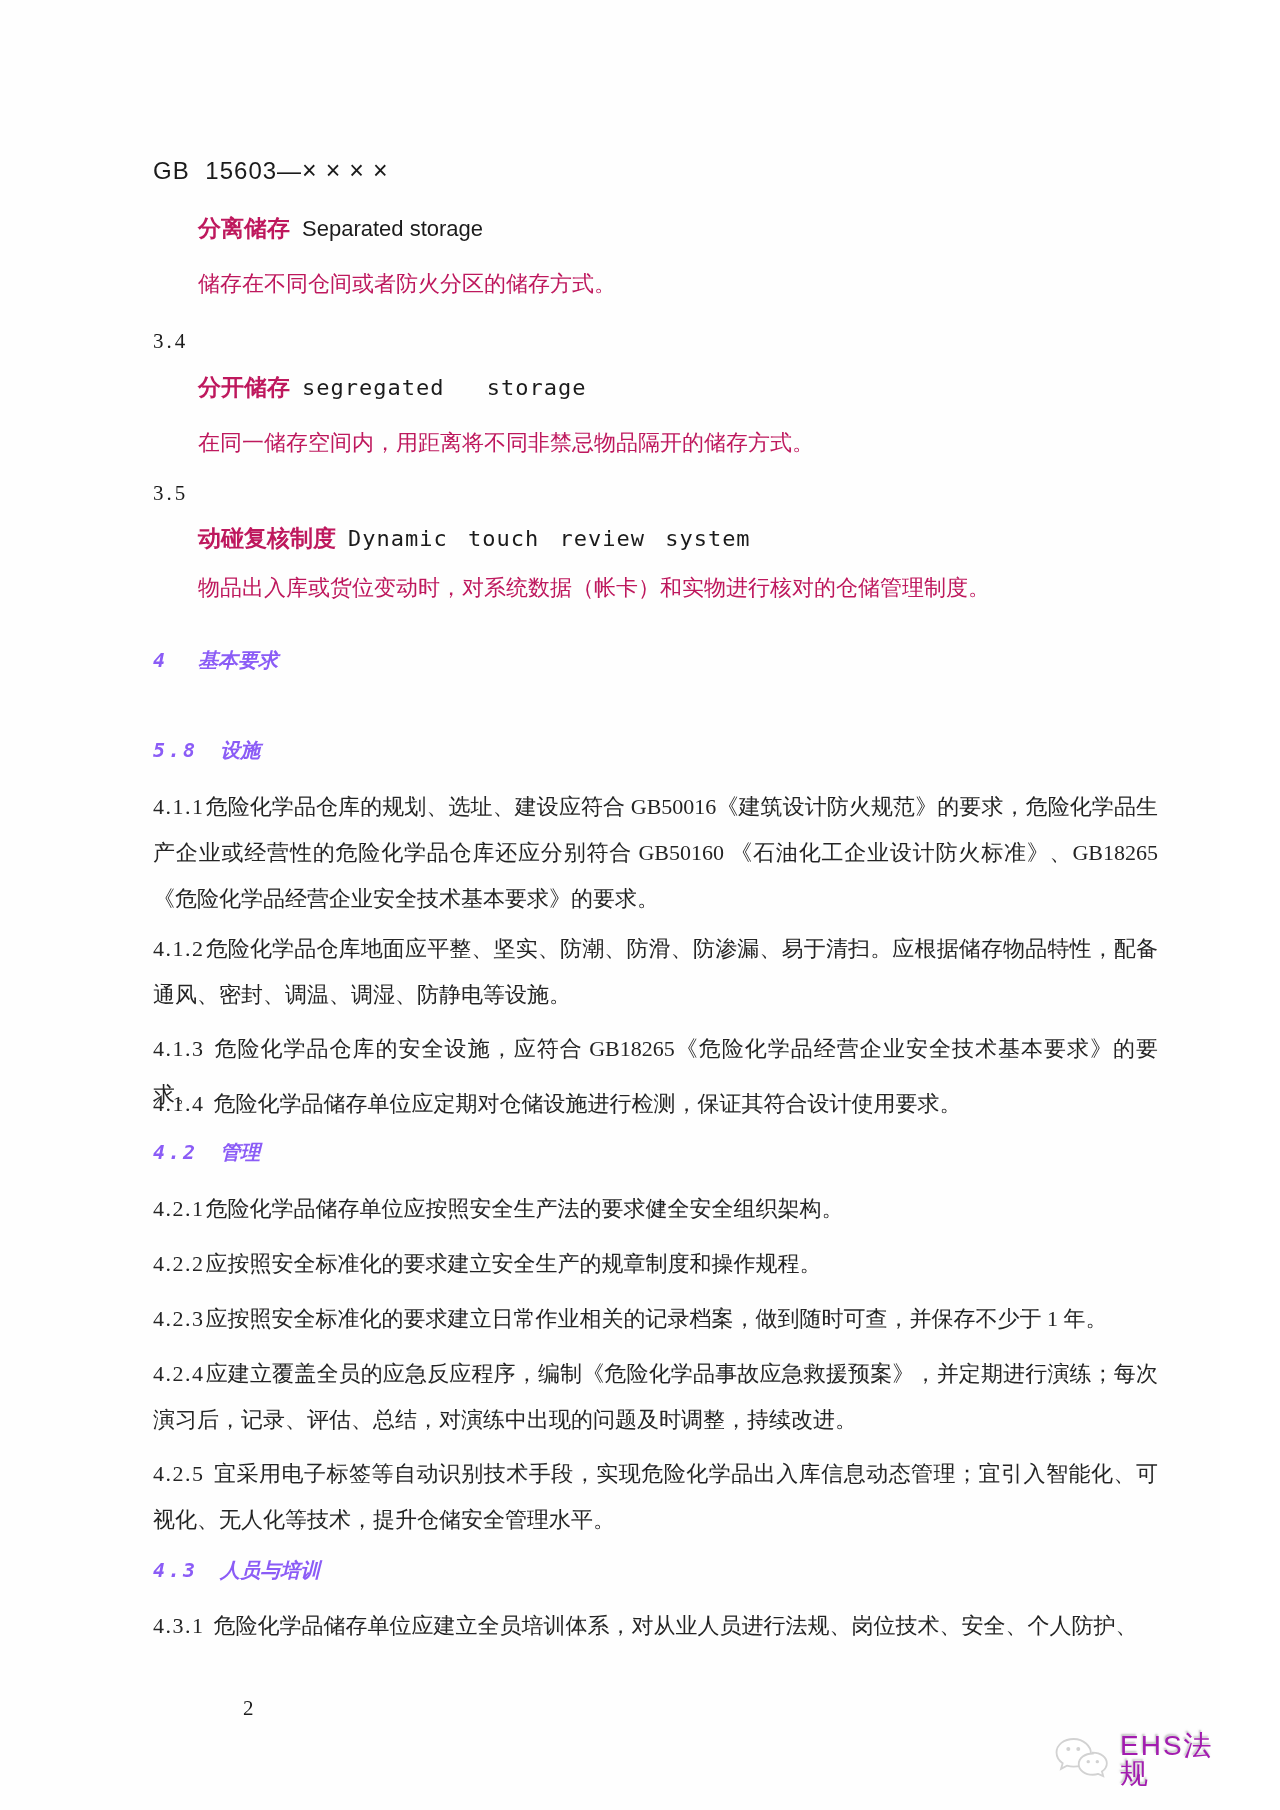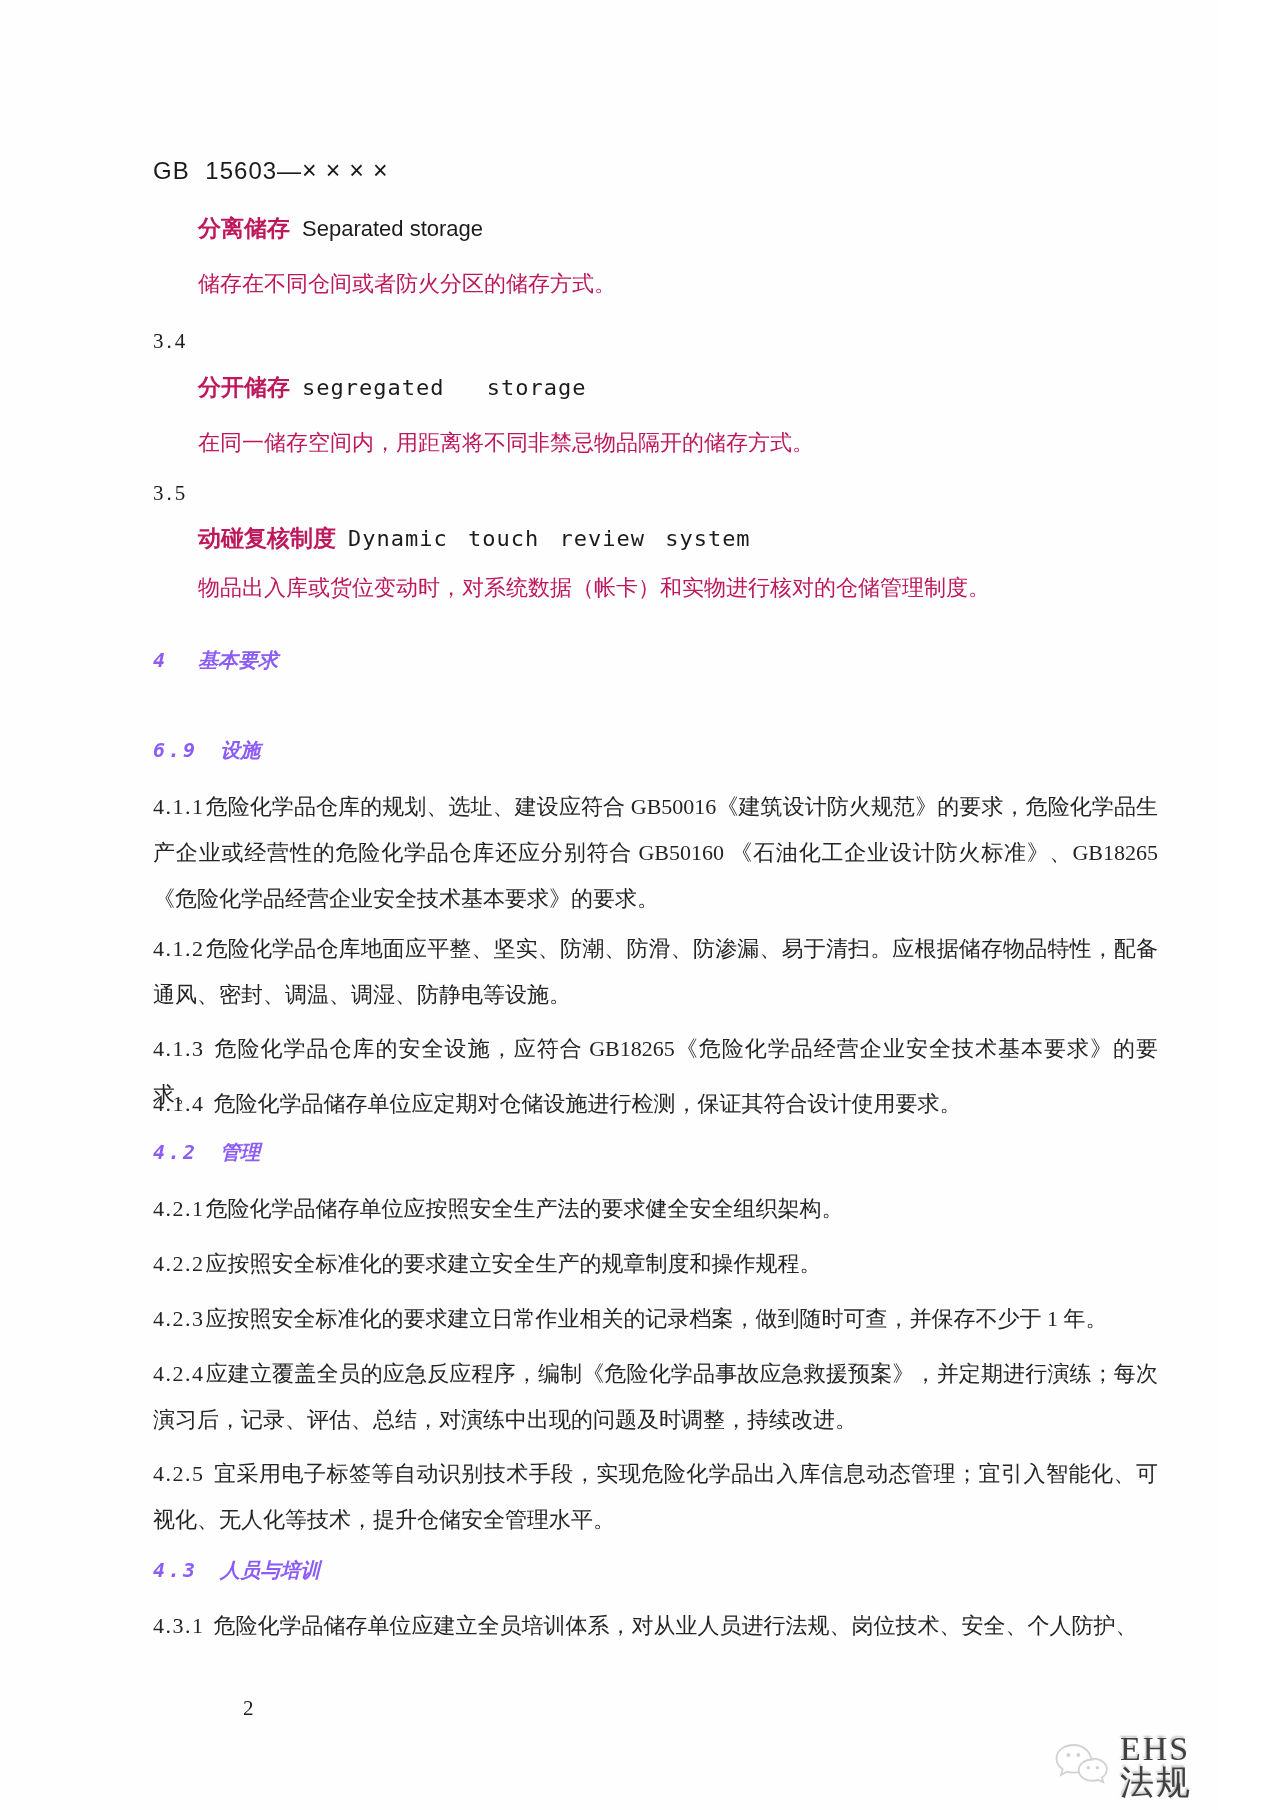--- a/index.html
+++ b/index.html
@@ -26,22 +26,22 @@
   .chap .hnum{margin-right:30px;}
   .sect .hnum{margin-right:22px;}
   
   .clause{width:1005px;font-size:22px;line-height:46px;text-align:justify;
           text-justify:inter-ideograph;color:#242424;}
   .clause .num{letter-spacing:1.5px;margin-right:1px;}
   .clause .num.tight{margin-right:9px;}
   
   .page-num{font-size:21px;line-height:1;color:#1b1b1b;}
   .watermark{display:flex;align-items:center;gap:10px;}
-  .watermark .wm-text{font-family:Liberation Serif, serif;font-size:34px;font-weight:400;
-      color:#404040;letter-spacing:2px;line-height:1;
+  .watermark .wm-text{font-family:Liberation Sans, sans-serif;font-size:28px;font-weight:400;
+      color:#a21caf;letter-spacing:2px;line-height:1;
       text-shadow:-1px -2px 2px rgba(140,140,140,.55),1px 1px 0 #fff;}
   .wm-icon{display:inline-block;}
 </style>
 </head>
 <body>
 
 <div class="page">
 
   <div class="abs doc-code" style="top:158px;left:153px;"><span>GB 15603—</span><span class="xs">××××</span></div>
 
@@ -60,21 +60,21 @@
   <div class="abs term-head" style="top:528px;left:198px;">
     <span class="zh">动碰复核制度</span><span class="en en-mono">Dynamic touch review system</span>
   </div>
   <div class="abs term-def" style="top:577px;left:198px;">物品出入库或货位变动时，对系统数据（帐卡）和实物进行核对的仓储管理制度。</div>
 
   <div class="abs chap" style="top:650px;left:153px;">
     <span class="hnum">4</span><span>基本要求</span>
   </div>
 
   <div class="abs sect" style="top:740px;left:153px;">
-    <span class="hnum">6.9</span><span>设施</span>
+    <span class="hnum">5.8</span><span>设施</span>
   </div>
   <div class="abs clause" style="top:784px;left:153px;">
     <span class="num">4.1.1</span><span>危险化学品仓库的规划、选址、建设应符合 GB50016《建筑设计防火规范》的要求，危险化学品生产企业或经营性的危险化学品仓库还应分别符合 GB50160 《石油化工企业设计防火标准》、GB18265《危险化学品经营企业安全技术基本要求》的要求。</span>
   </div>
   <div class="abs clause" style="top:926px;left:153px;">
     <span class="num">4.1.2</span><span>危险化学品仓库地面应平整、坚实、防潮、防滑、防渗漏、易于清扫。应根据储存物品特性，配备通风、密封、调温、调湿、防静电等设施。</span>
   </div>
   <div class="abs clause" style="top:1026px;left:153px;">
     <span class="num tight">4.1.3</span><span>危险化学品仓库的安全设施，应符合 GB18265《危险化学品经营企业安全技术基本要求》的要求。</span>
   </div>

